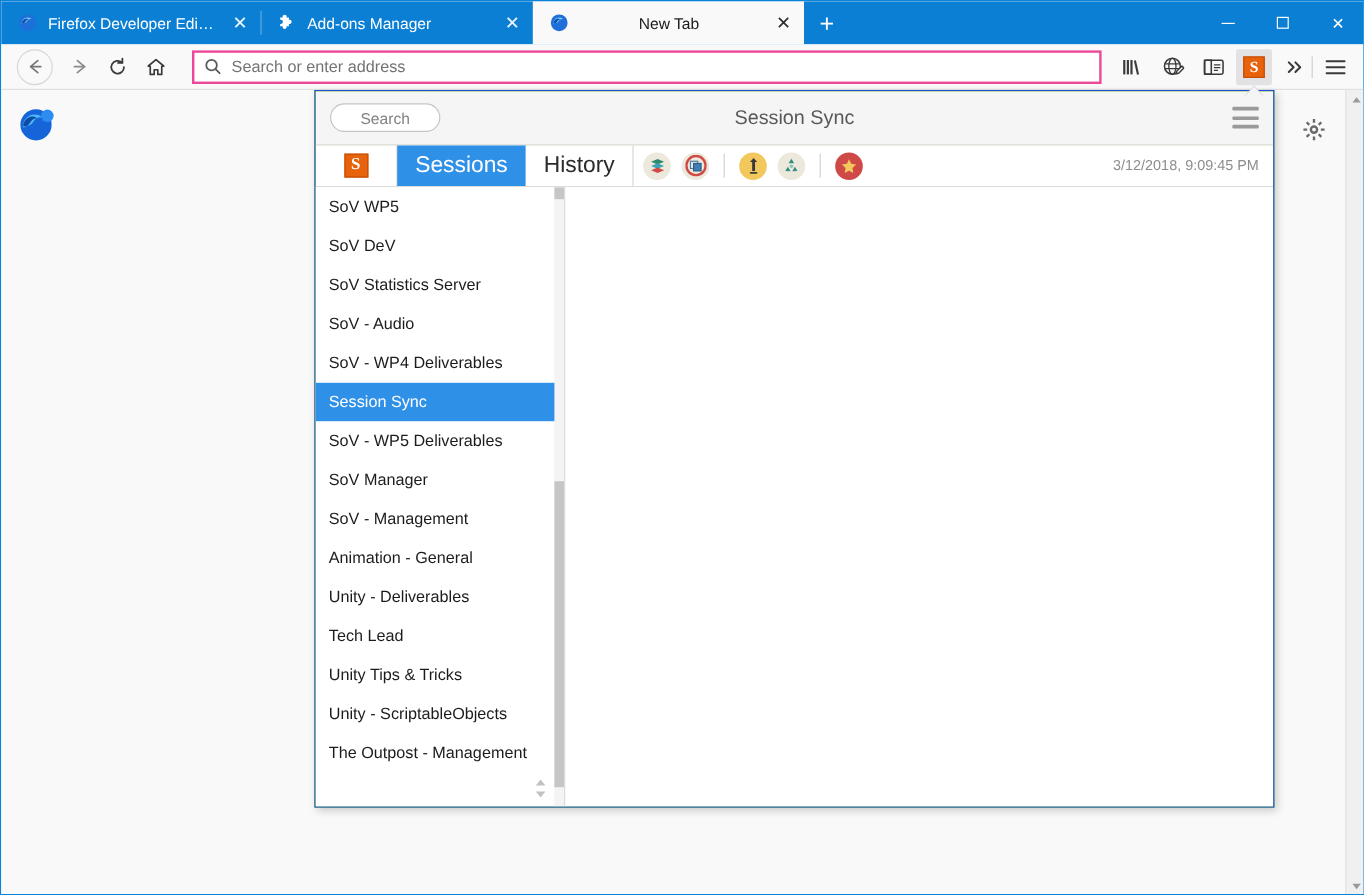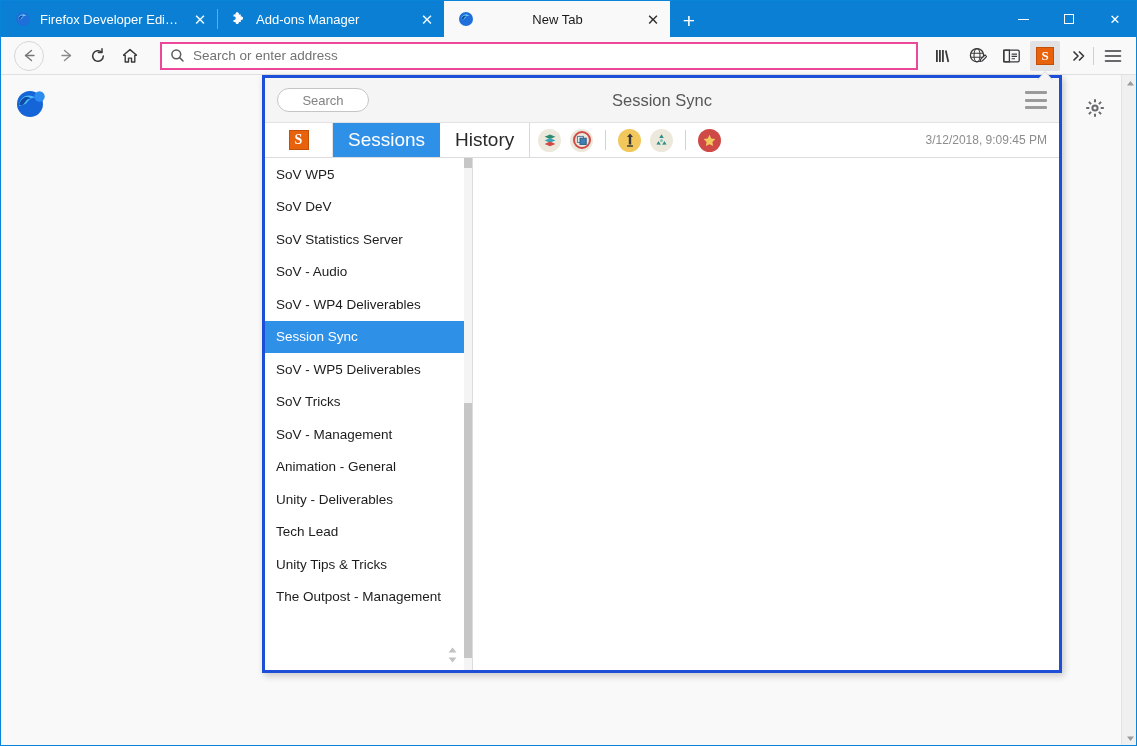--- a/index.html
+++ b/index.html
@@ -215,21 +215,21 @@
     cursor: default;
   }
   .page-scroll .arrow.down { position: absolute; bottom: 0; }
 
   
   .popup {
     position: absolute;
     left: 261px; top: 74px;
     width: 800px; height: 598px;
     background: #84cc16;
-    border: 3px solid #1d4ed8;
+    border: 1px solid #1d4ed8;
     box-shadow: 2px 3px 7px rgba(0,0,0,0.20);
     z-index: 50;
     display: flex;
     flex-direction: column;
     overflow: hidden;
   }
   .popup-header {
     height: 45px;
     background: #f5f5f5;
     border-bottom: 1px solid #e2e2e2;
@@ -603,26 +603,27 @@
     <div class="popup-body">
       <div class="sess-list-wrap">
         <div class="sess-list">
           <div class="sess-item">SoV WP5</div>
           <div class="sess-item">SoV DeV</div>
           <div class="sess-item">SoV Statistics Server</div>
           <div class="sess-item">SoV - Audio</div>
           <div class="sess-item">SoV - WP4 Deliverables</div>
           <div class="sess-item selected">Session Sync</div>
           <div class="sess-item">SoV - WP5 Deliverables</div>
-          <div class="sess-item">SoV Tricks</div>
+          <div class="sess-item">SoV Manager</div>
           <div class="sess-item">SoV - Management</div>
           <div class="sess-item">Animation - General</div>
           <div class="sess-item">Unity - Deliverables</div>
           <div class="sess-item">Tech Lead</div>
           <div class="sess-item">Unity Tips &amp; Tricks</div>
+          <div class="sess-item">Unity - ScriptableObjects</div>
           <div class="sess-item">The Outpost - Management</div>
         </div>
 
         <div class="list-scrollbar">
           <div class="list-thumb" style="top:0;height:10px;"></div>
           <div class="list-thumb" style="top:245px;height:255px;"></div>
         </div>
 
         <div class="resize-grip">
           <svg width="13" height="18" viewBox="0 0 13 18">

